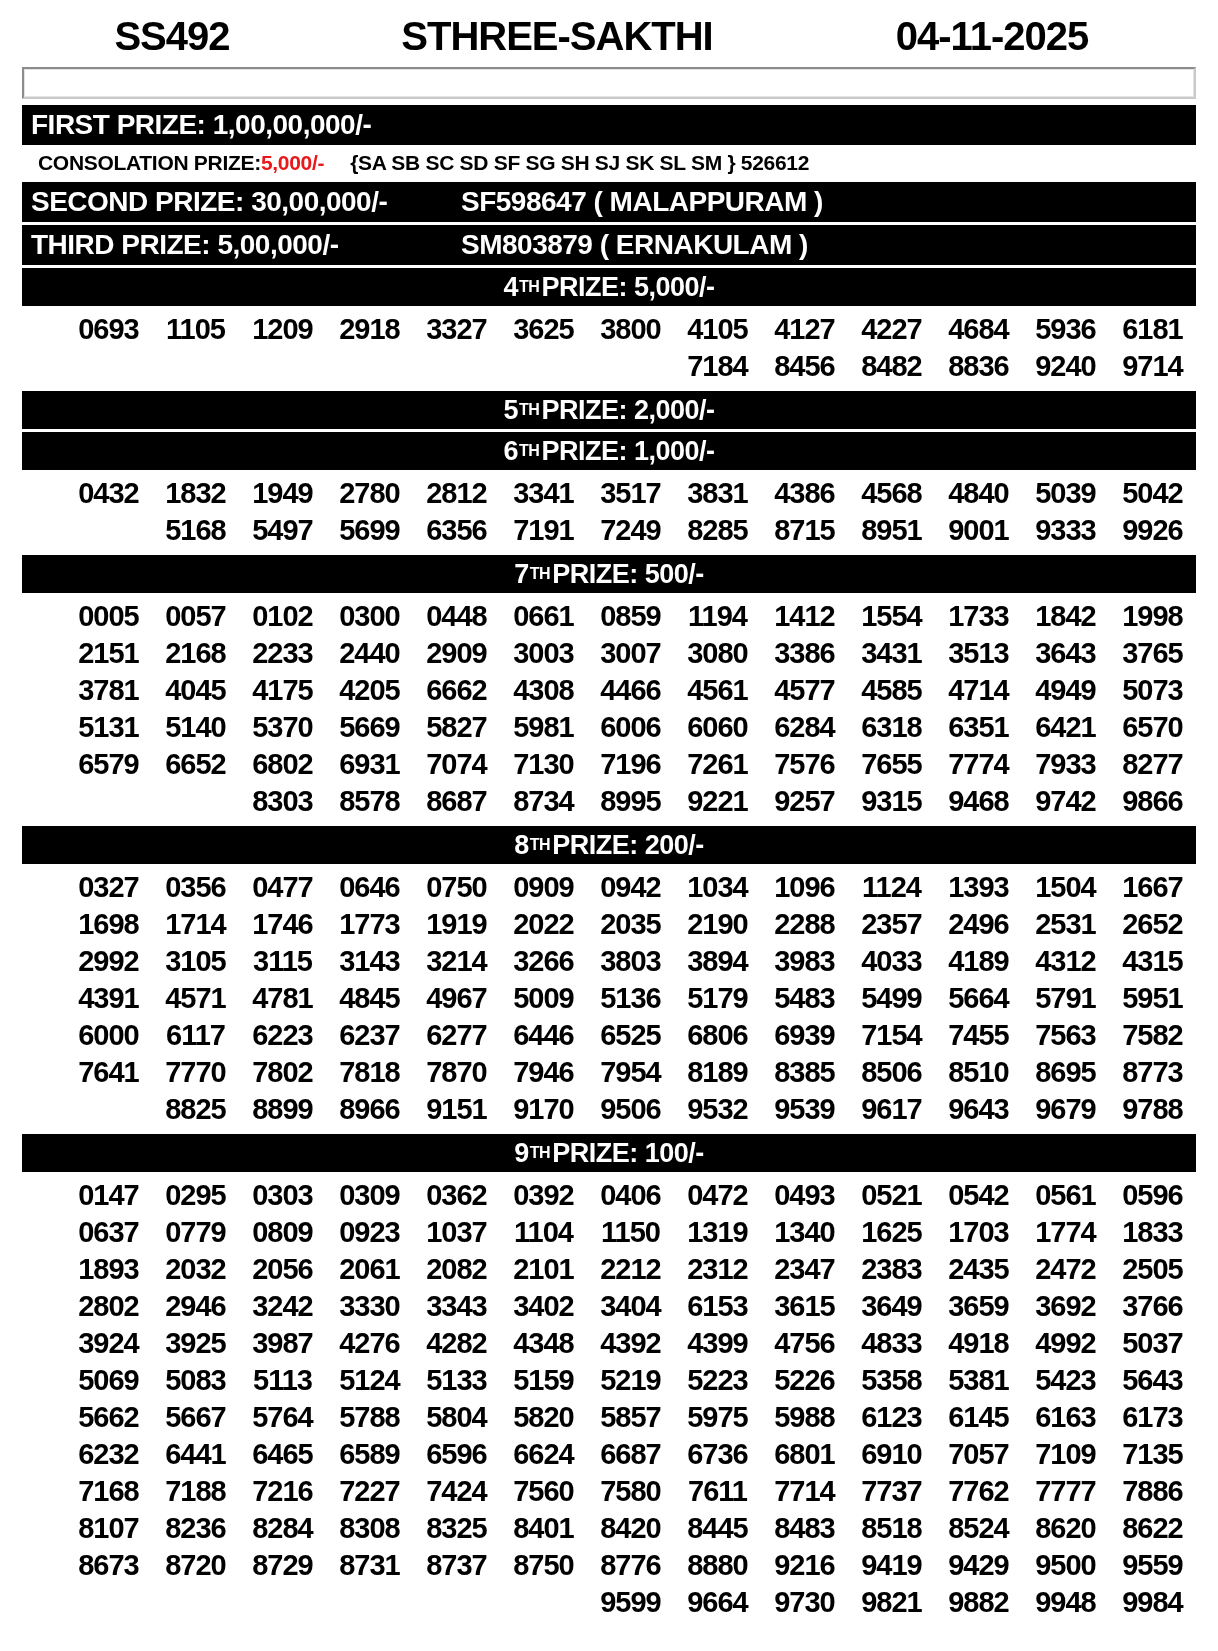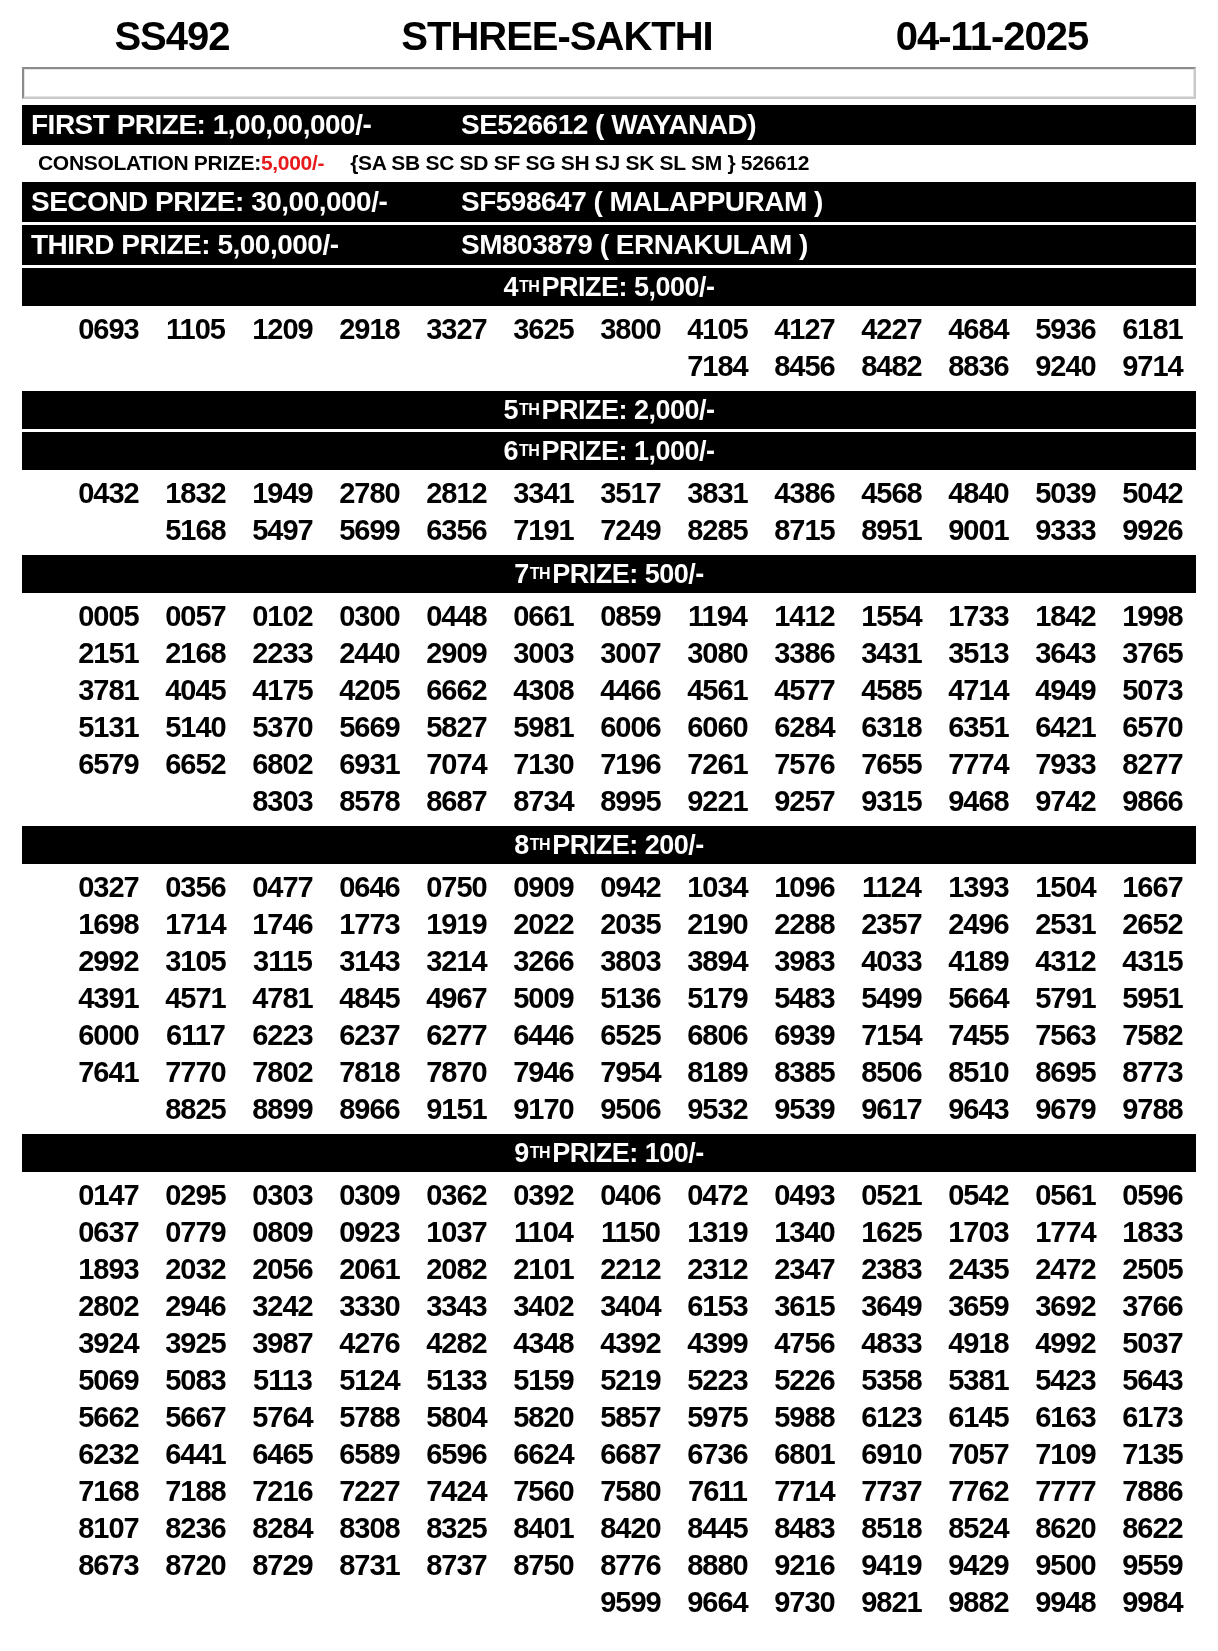--- a/index.html
+++ b/index.html
@@ -55,21 +55,20 @@
   <div class="topbar">
     <span class="cell">SS492</span>
     <span class="cell">STHREE-SAKTHI</span>
     <span class="cell">04-11-2025</span>
   </div>
 
   <div class="emptybox"></div>
 
   <div class="bar">
     <span class="bar-left">FIRST PRIZE: 1,00,00,000/-</span>
-    <span class="bar-right">SE526612 ( WAYANAD)</span>
   </div>
 
   <div class="consolation">
     <span>CONSOLATION PRIZE:</span>
     <span class="amount" id="consolation-amount" style="color: rgb(232, 25, 27);">5,000/-</span>
     <span class="series">{SA SB SC SD SF SG SH SJ SK SL SM } 526612</span>
   </div>
 
   <div class="bar">
     <span class="bar-left">SECOND PRIZE: 30,00,000/-</span>

